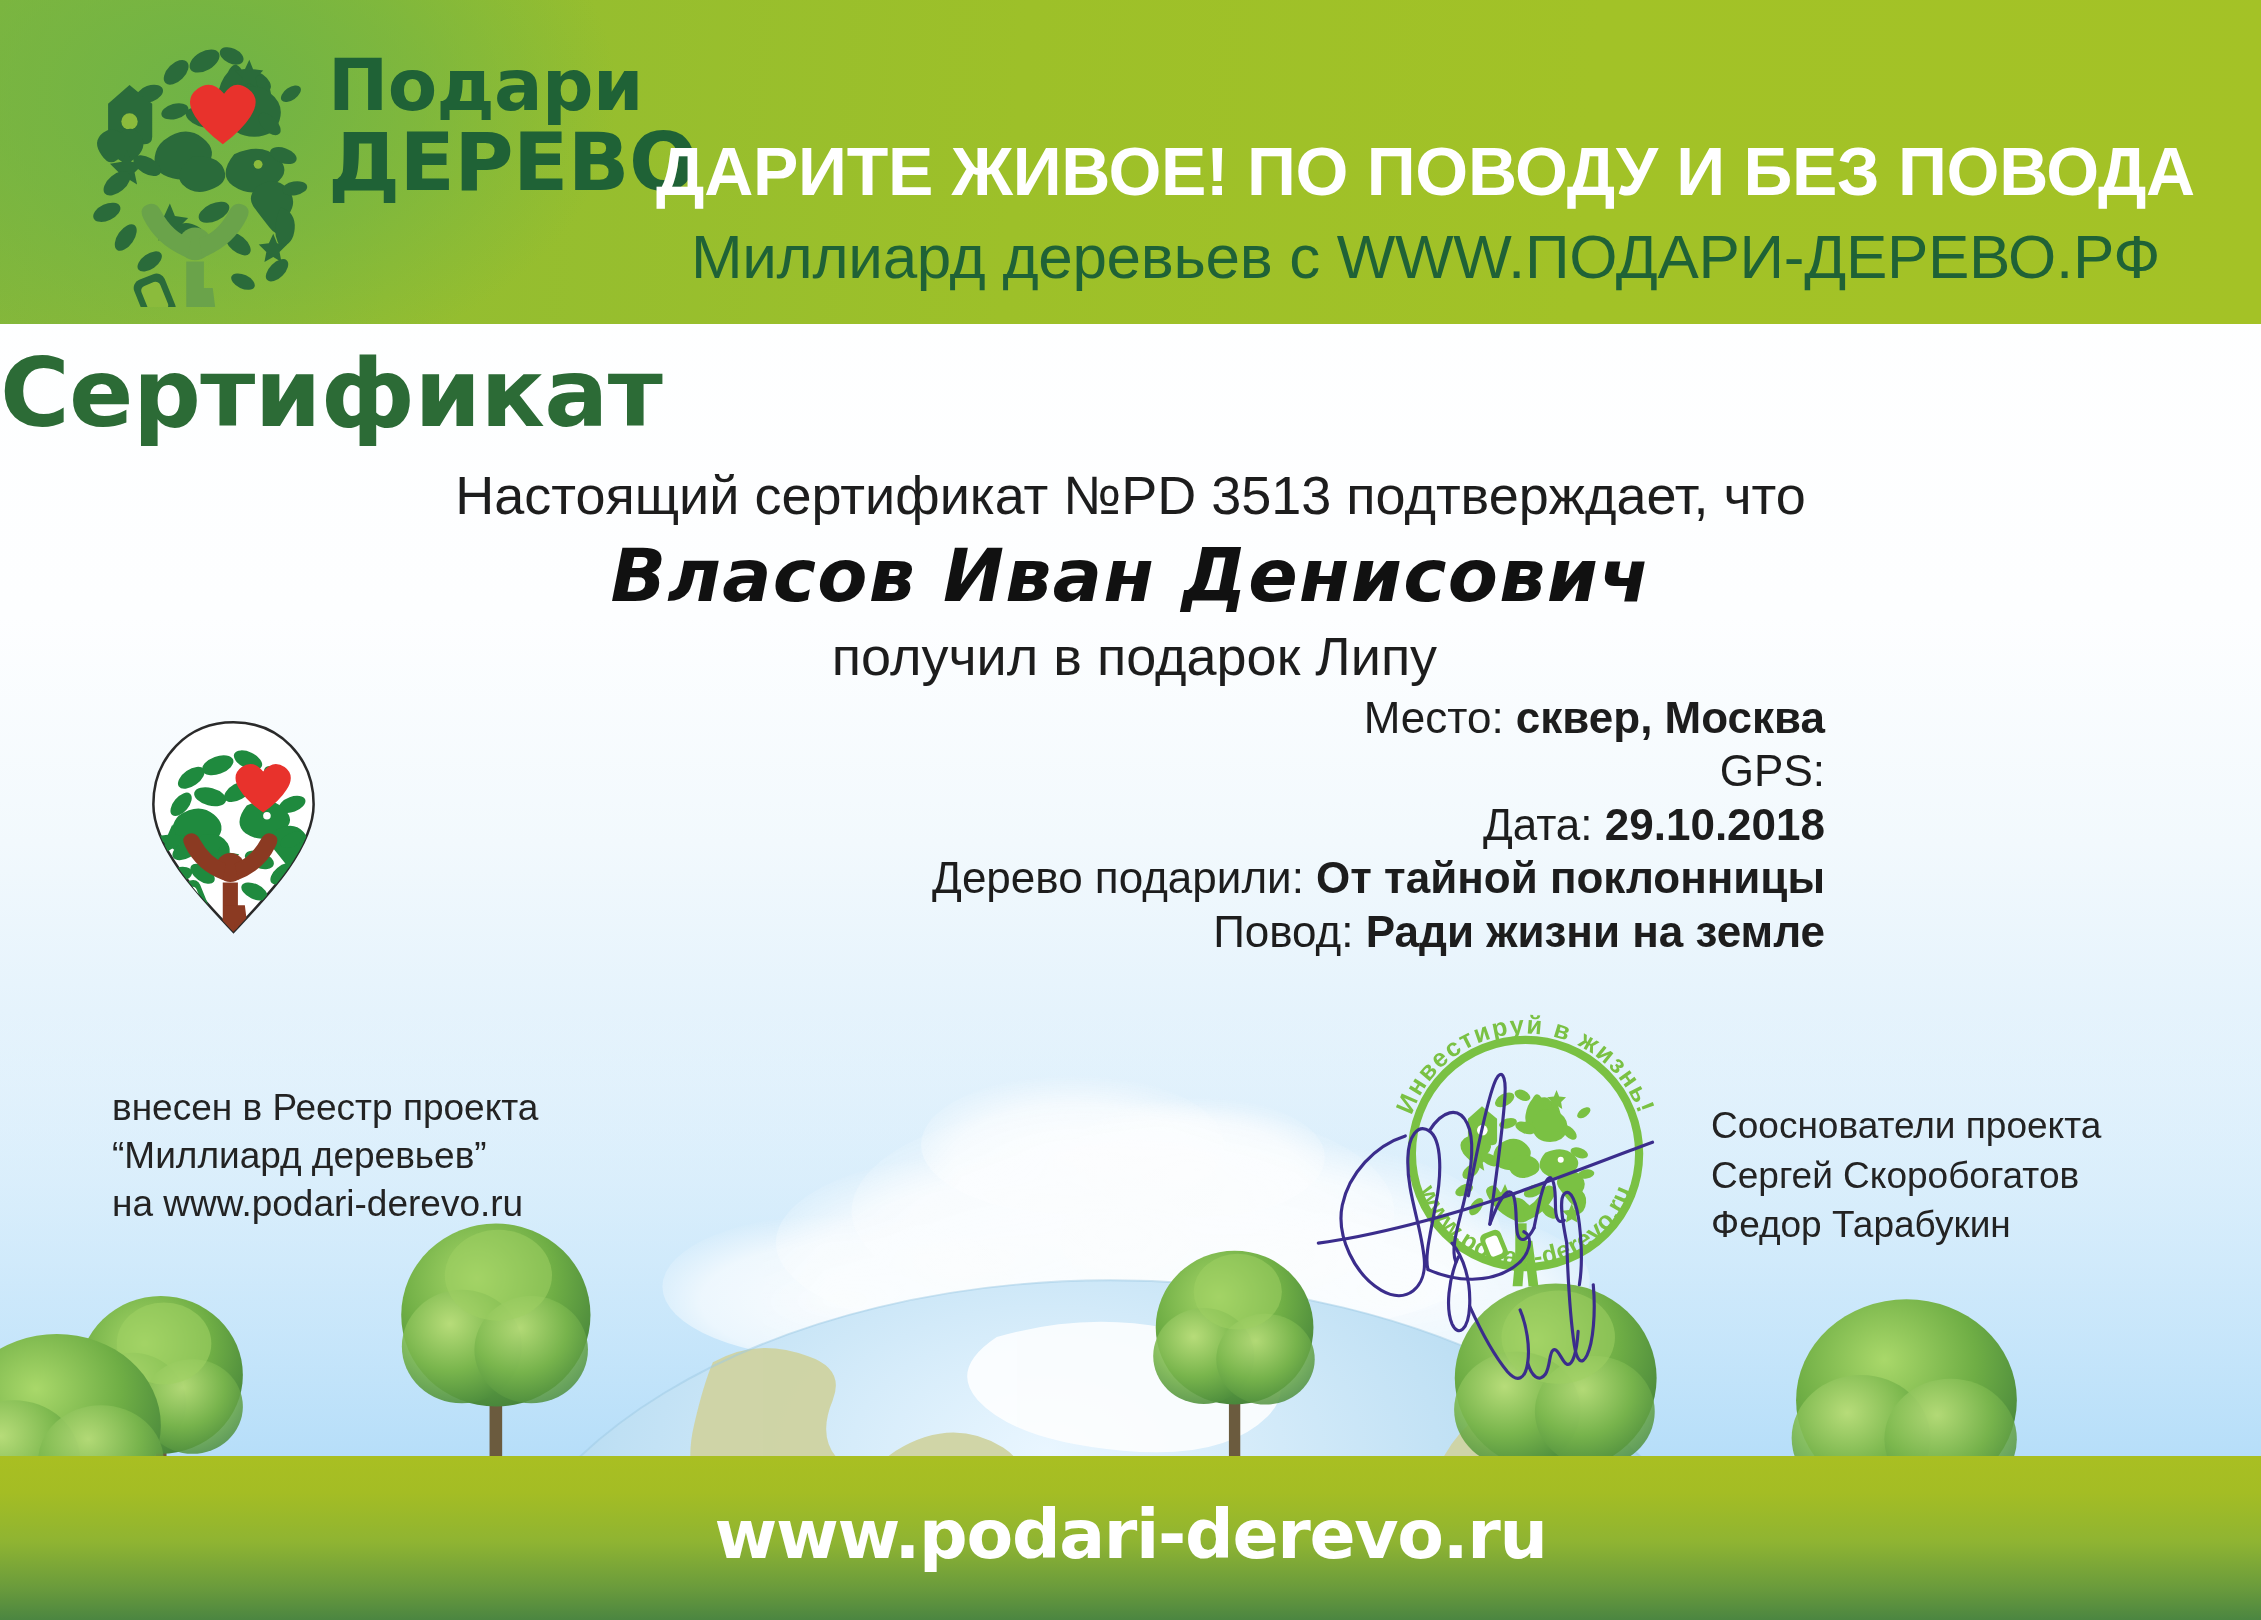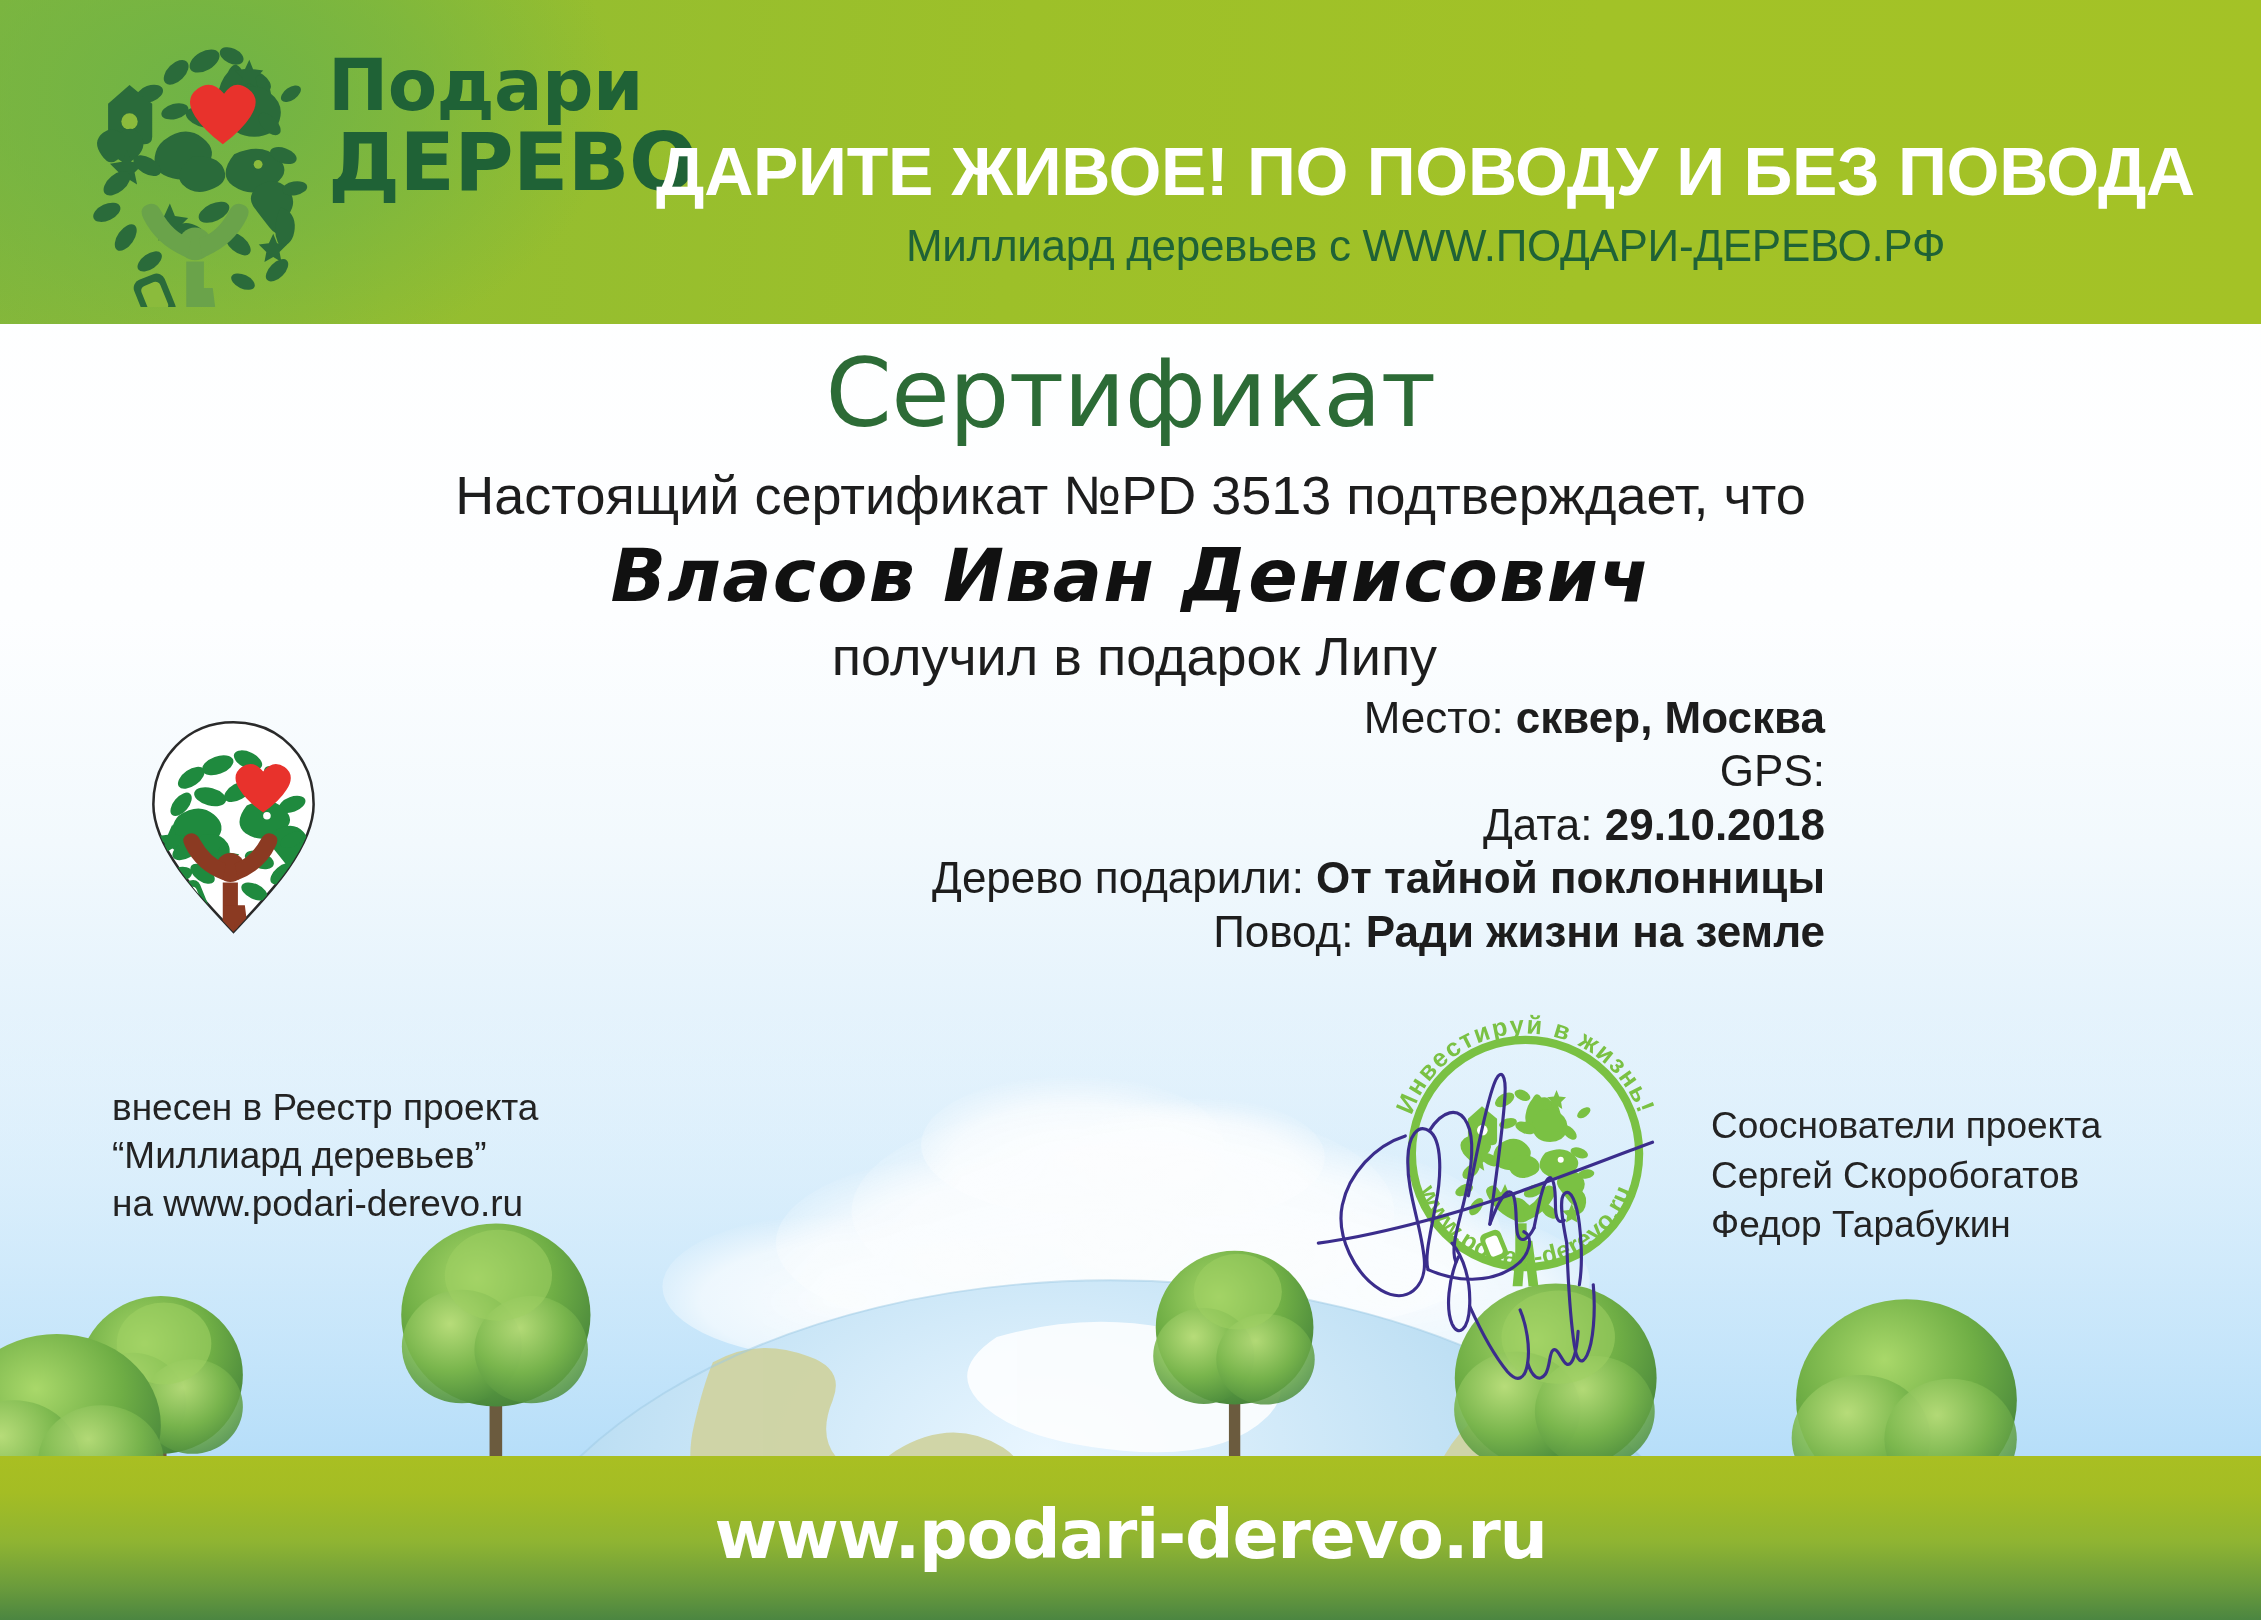--- a/index.html
+++ b/index.html
@@ -51,33 +51,33 @@
     font-size:68px;
     font-weight:bold;
     font-family:"Liberation Sans", sans-serif;
     letter-spacing:-0.3px;
     white-space:nowrap;
   }
   .header-sub {
     position:absolute; left:618px; top:221px; width:1615px;
     text-align:center;
     color:#1f6236;
-    font-size:44px;
+    font-size:62px;
     font-family:"Liberation Sans", sans-serif;
     letter-spacing:-0.3px;
     white-space:nowrap;
   }
 
   
   .title {
     position:absolute; left:0; top:338px; width:2261px;
-    text-align:center;
+    text-align:left;
     color:#2c6b36;
     font-size:95px;
-    font-weight:normal;
+    font-weight:bold;
     font-family:"DejaVu Sans", sans-serif;
     letter-spacing:-0.6px;
   }
   .confirm-line {
     position:absolute; left:0; top:464px; width:2261px;
     text-align:center;
     color:#1d1d1d;
     font-size:54px;
     font-family:"Liberation Sans", sans-serif;
   }

